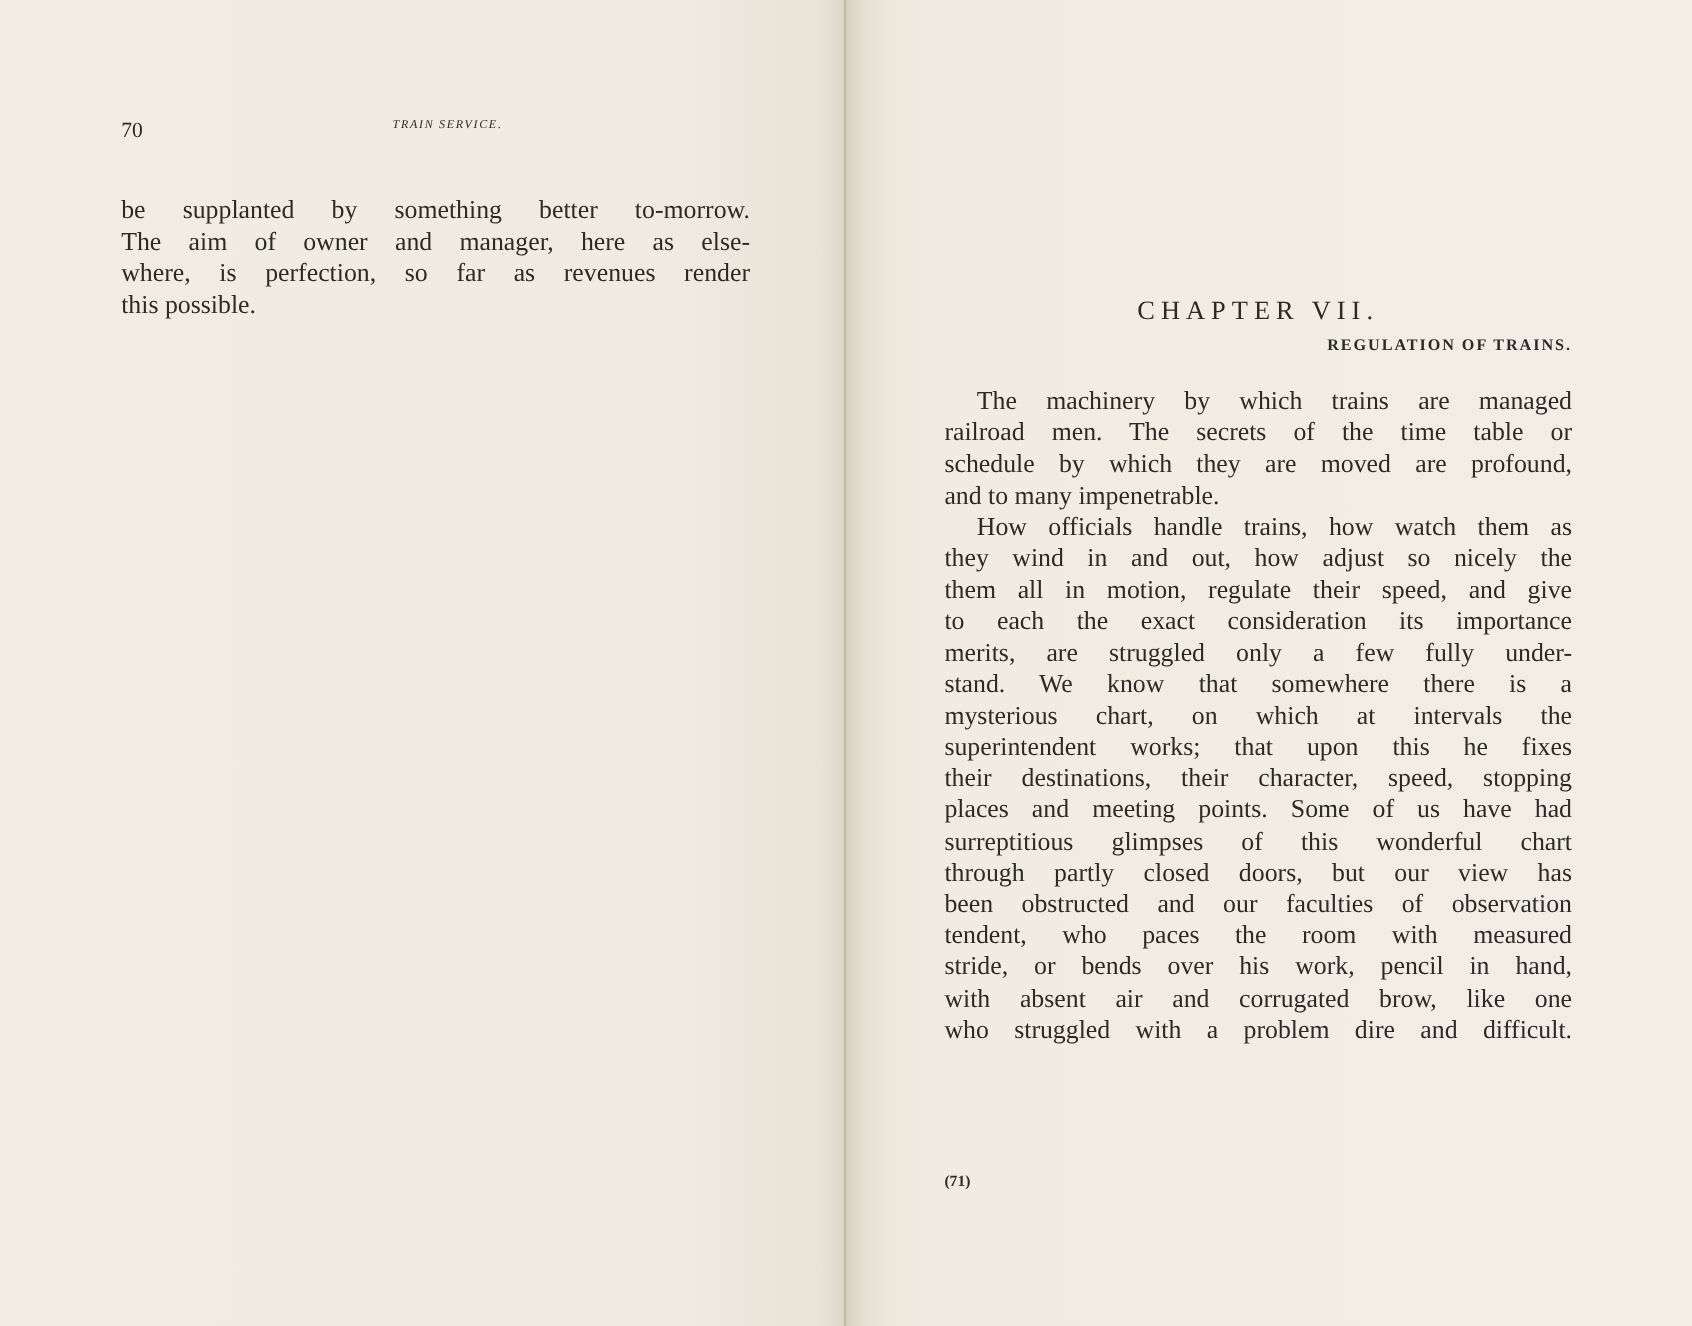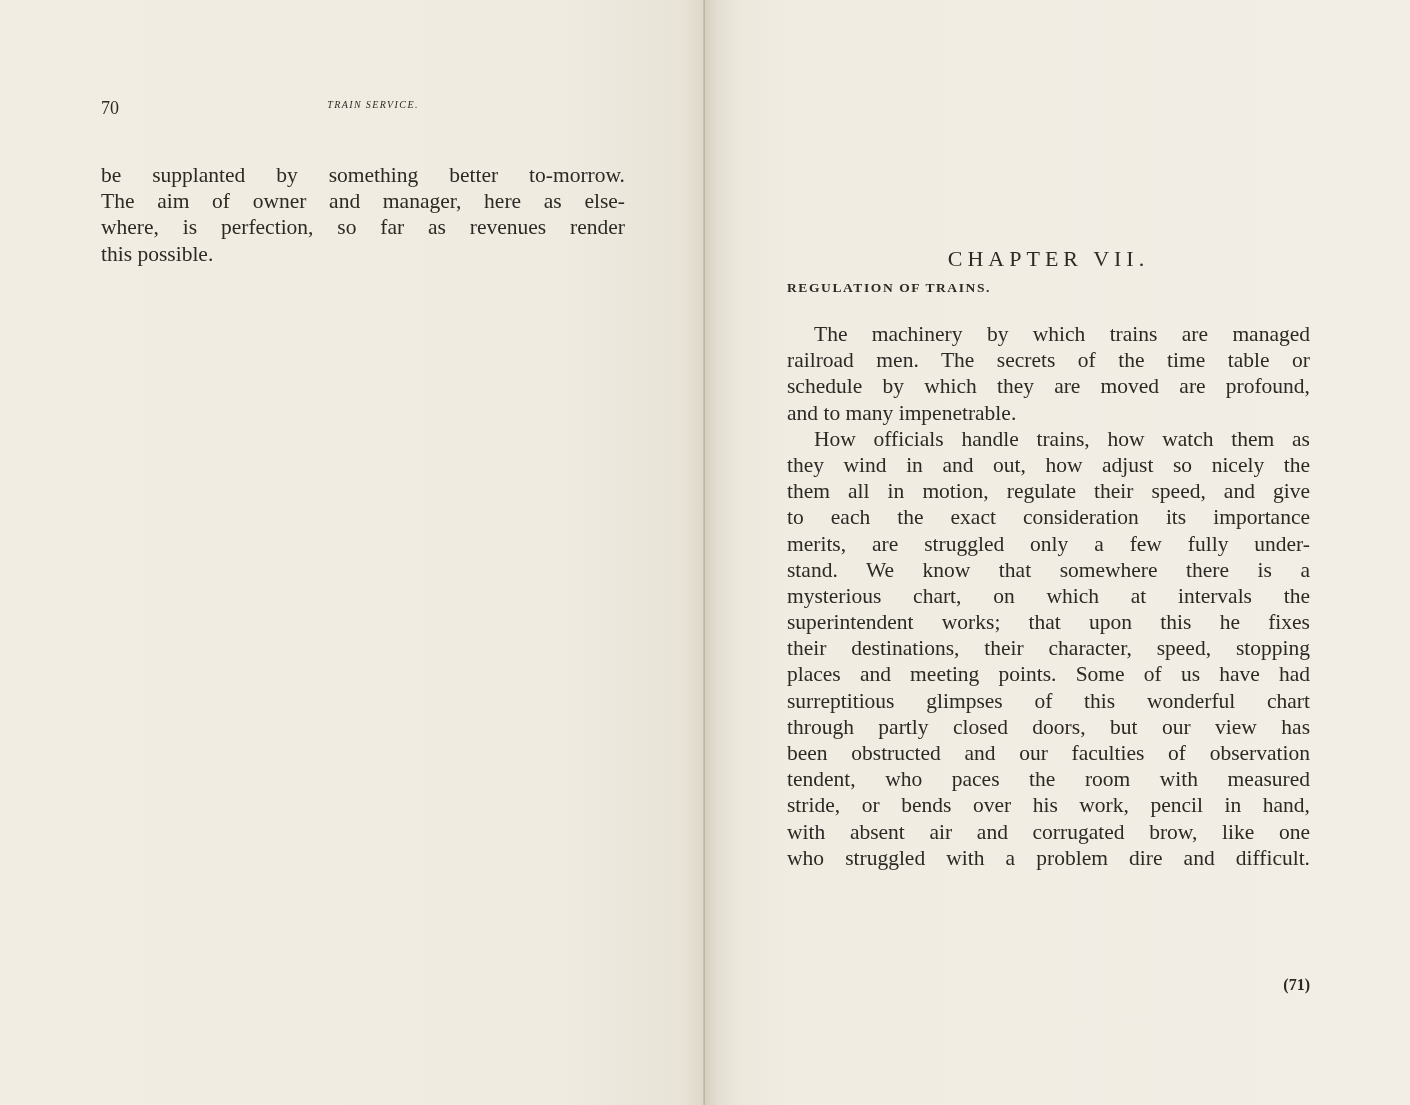--- a/index.html
+++ b/index.html
@@ -41,27 +41,27 @@
     .line { display: block; white-space: nowrap; text-align: justify; text-align-last: justify; height: 26.2px; }
     .line.last { text-align-last: left; }
     .line.indent { padding-left: 27px; }
     .chapter-title {
       position: absolute; left: 787px; width: 523px; top: 225px;
       text-align: center; font-family: "Liberation Serif", serif;
       font-size: 22px; letter-spacing: 5px; margin-top: 21px;
     }
     .chapter-subtitle {
       position: absolute; left: 787px; width: 523px; top: 280px;
-      text-align: left; font-family: "Liberation Serif", serif;
+      text-align: right; font-family: "Liberation Serif", serif;
       font-size: 13.5px; font-weight: bold; letter-spacing: 1.6px;
     }
     .page-number-right {
       position: absolute; left: 787px; width: 523px; top: 976px;
-      text-align: right; font-family: "Liberation Serif", serif;
-      font-size: 16px; font-weight: bold;
+      text-align: left; font-family: "Liberation Serif", serif;
+      font-size: 13px; font-weight: bold;
     }
   </style>
 </head>
 <body>
 
 <div class="spread">
   <div class="page page-left">
     <div class="running-head">
       <span class="page-number-left">70</span>
       <span class="running-title">TRAIN SERVICE.</span>

